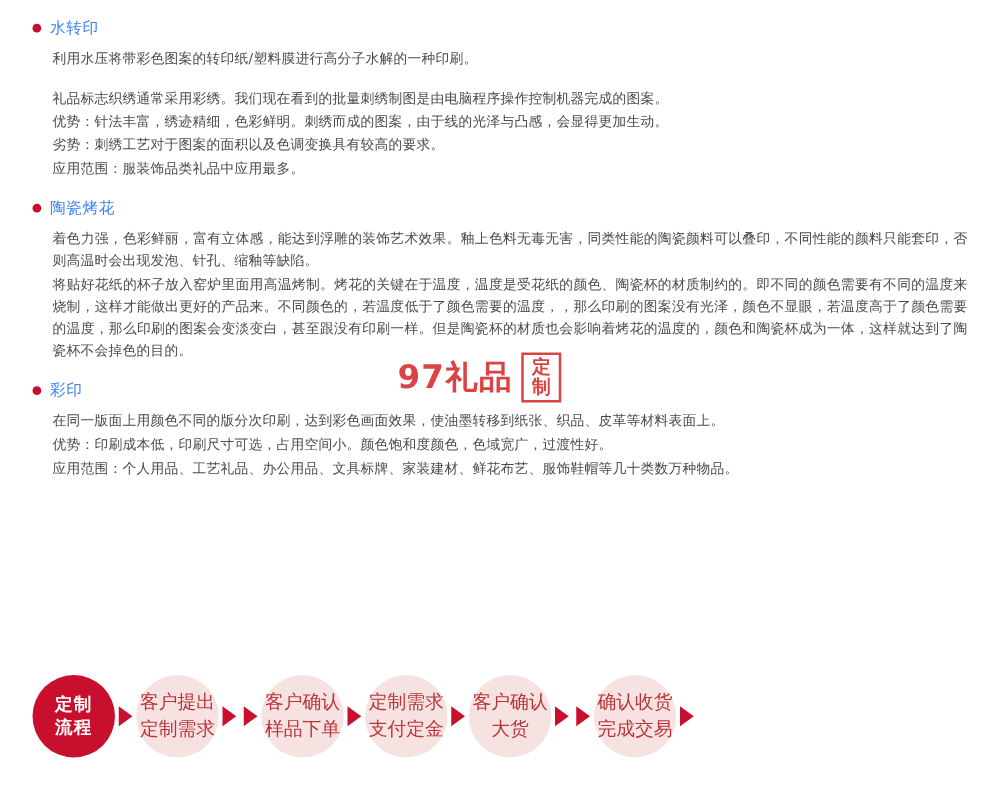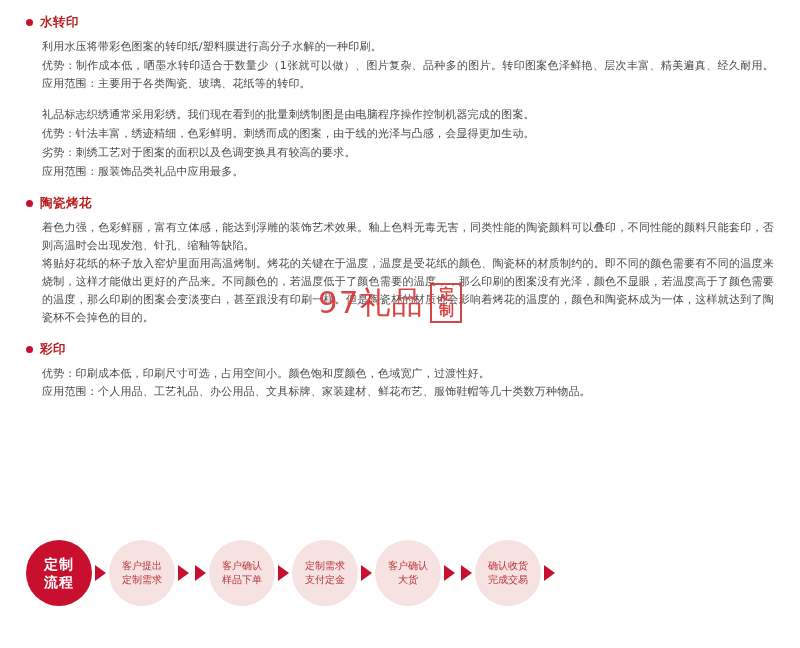--- a/index.html
+++ b/index.html
@@ -32,23 +32,23 @@
   }
   .bullet {
     width: 7px;
     height: 7px;
     border-radius: 50%;
     background: #c8102e;
     margin-right: 7px;
     flex: none;
   }
   .sec-title {
-    color: #b91c1c;
+    color: #3b82f6;
     font-size: 12.5px;
-    font-weight: bold;
+    font-weight: normal;
     letter-spacing: 0.5px;
   }
   .para {
     font-size: 11px;
     line-height: 1.62;
     color: #4a4a4a;
     margin: 0 0 1px 16px;
     text-align: justify;
     letter-spacing: 0.2px;
   }
@@ -58,22 +58,22 @@
     position: absolute;
     left: 318px;
     top: 282px;
     display: flex;
     align-items: center;
     pointer-events: none;
     z-index: 5;
   }
   .wm-text {
     color: #d93a3a;
-    font-size: 31px;
-    font-weight: normal;
+    font-size: 26px;
+    font-weight: bold;
     letter-spacing: 1px;
     font-family: "DejaVu Sans", "Liberation Sans", sans-serif;
     opacity: 0.95;
   }
   .wm-badge {
     margin-left: 7px;
     border: 2px solid #d93a3a;
     color: #d93a3a;
     font-size: 15px;
     font-weight: bold;
@@ -121,39 +121,38 @@
   .node {
     width: 66px;
     height: 66px;
     border-radius: 50%;
     background: #f7e2e2;
     color: #b8343a;
     display: flex;
     flex-direction: column;
     align-items: center;
     justify-content: center;
-    font-size: 10px;
+    font-size: 15px;
     line-height: 1.45;
     flex: none;
     text-align: center;
   }
   .node span { display: block; }
 </style>
 </head>
 <body>
 
 <div class="page">
 
   <div class="section">
     <div class="sec-head">
       <span class="bullet"></span>
       <span class="sec-title">水转印</span>
     </div>
     <p class="para">利用水压将带彩色图案的转印纸/塑料膜进行高分子水解的一种印刷。</p>
-    <p class="para">优势：制作成本低，哂墨水转印适合于数量少（1张就可以做）、图片复杂、品种多的图片。转印图案色泽鲜艳、层次丰富、精美遍真、经久耐用。应用范围：主要用于各类陶瓷、玻璃、花纸等的转印。</p>
   </div>
 
   <div class="section">
     <p class="para">礼品标志织绣通常采用彩绣。我们现在看到的批量刺绣制图是由电脑程序操作控制机器完成的图案。</p>
     <p class="para">优势：针法丰富，绣迹精细，色彩鲜明。刺绣而成的图案，由于线的光泽与凸感，会显得更加生动。</p>
     <p class="para">劣势：刺绣工艺对于图案的面积以及色调变换具有较高的要求。</p>
     <p class="para">应用范围：服装饰品类礼品中应用最多。</p>
   </div>
 
   <div class="section">
@@ -164,20 +163,21 @@
     <p class="para">着色力强，色彩鲜丽，富有立体感，能达到浮雕的装饰艺术效果。釉上色料无毒无害，同类性能的陶瓷颜料可以叠印，不同性能的颜料只能套印，否则高温时会出现发泡、针孔、缩釉等缺陷。</p>
     <p class="para">将贴好花纸的杯子放入窑炉里面用高温烤制。烤花的关键在于温度，温度是受花纸的颜色、陶瓷杯的材质制约的。即不同的颜色需要有不同的温度来烧制，这样才能做出更好的产品来。不同颜色的，若温度低于了颜色需要的温度，，那么印刷的图案没有光泽，颜色不显眼，若温度高于了颜色需要的温度，那么印刷的图案会变淡变白，甚至跟没有印刷一样。但是陶瓷杯的材质也会影响着烤花的温度的，颜色和陶瓷杯成为一体，这样就达到了陶瓷杯不会掉色的目的。</p>
   </div>
 
 
   <div class="section">
     <div class="sec-head">
       <span class="bullet"></span>
       <span class="sec-title">彩印</span>
     </div>
+    <p class="para">在同一版面上用颜色不同的版分次印刷，达到彩色画面效果，使油墨转移到纸张、织品、皮革等材料表面上。</p>
     <p class="para">优势：印刷成本低，印刷尺寸可选，占用空间小。颜色饱和度颜色，色域宽广，过渡性好。</p>
     <p class="para">应用范围：个人用品、工艺礼品、办公用品、文具标牌、家装建材、鲜花布艺、服饰鞋帽等几十类数万种物品。</p>
   </div>
 
   <div class="watermark">
     <span class="wm-text">97礼品</span>
     <span class="wm-badge">定制</span>
   </div>
 
   <div class="flow">

